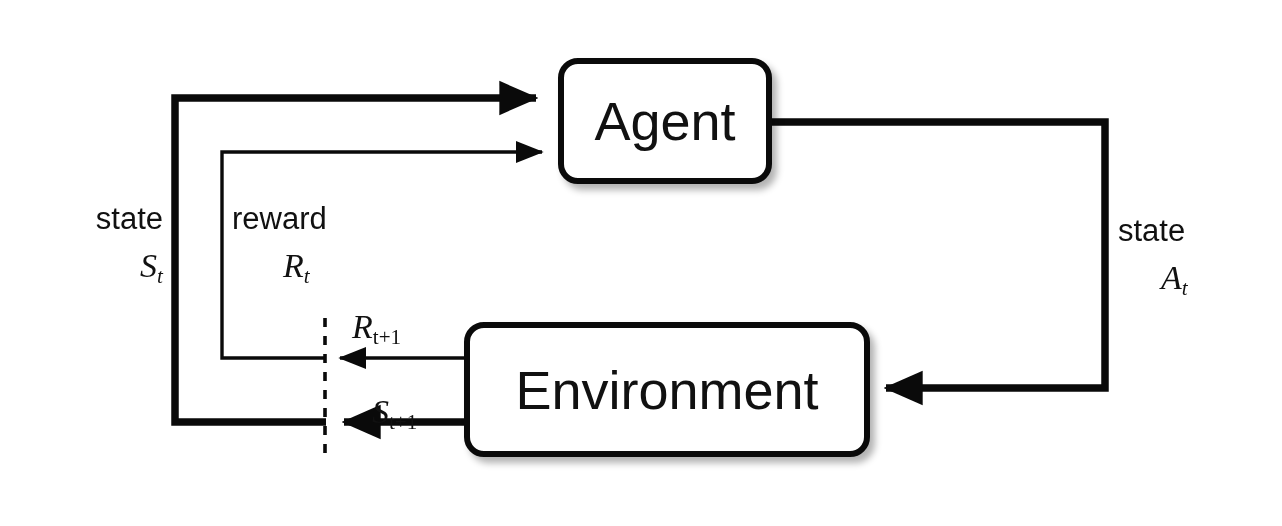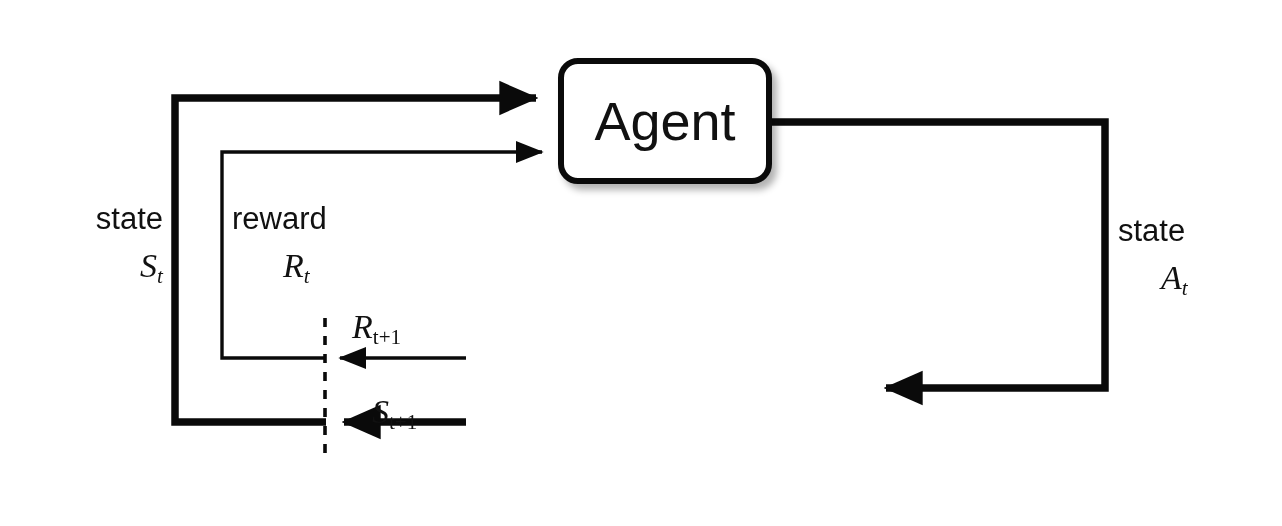--- a/index.html
+++ b/index.html
@@ -161,20 +161,23 @@
 
     <g>
       <line x1="325" y1="318" x2="325" y2="456" stroke="#0a0a0a" stroke-width="3.6" stroke-dasharray="9 9" stroke-linecap="butt"></line>
     </g>
   </svg>
 
   <div class="node-box" id="agent-box">
     <span class="node-label">Agent</span>
   </div>
 
+  <div class="node-box" id="environment-box">
+    <span class="node-label">Environment</span>
+  </div>
 
   <div class="edge-label plain-word" id="label-state">state</div>
   <div class="edge-label math" id="label-state-sym"><span>S</span><span class="sub">t</span></div>
 
   <div class="edge-label plain-word" id="label-reward">reward</div>
   <div class="edge-label math" id="label-reward-sym"><span>R</span><span class="sub">t</span></div>
 
   <div class="edge-label plain-word" id="label-action">state</div>
   <div class="edge-label math" id="label-action-sym"><span>A</span><span class="sub">t</span></div>
 

